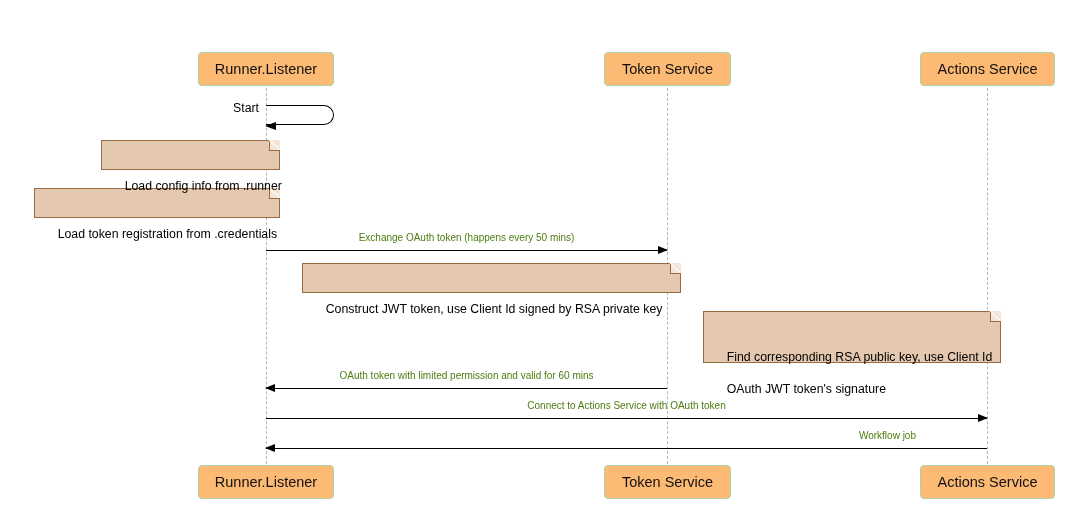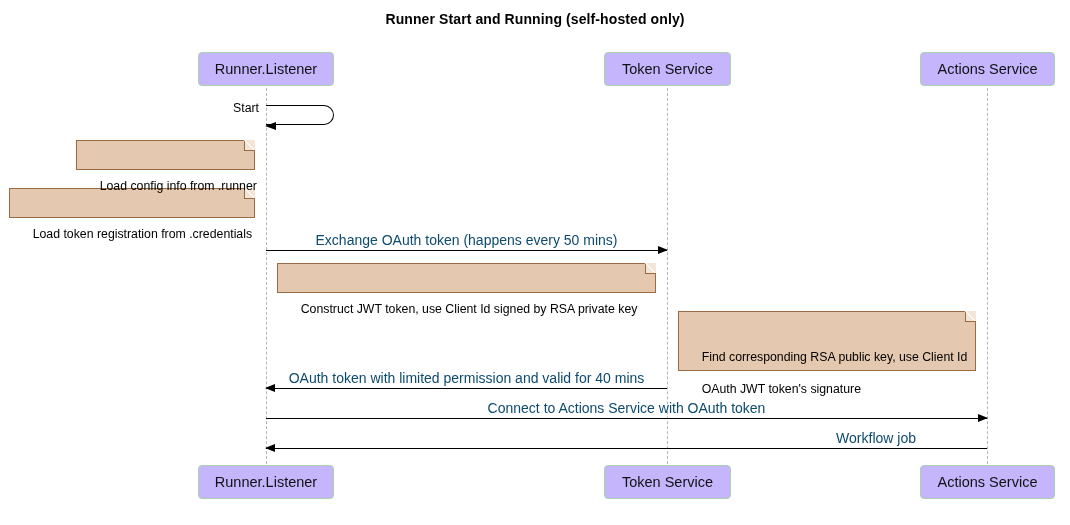--- a/index.html
+++ b/index.html
@@ -34,21 +34,21 @@
     position: absolute;
     width: 0;
     border-left: 1px dashed #b6b6b6;
     top: 88px;
     height: 376px;
   }
   
   .participant {
     position: absolute;
     height: 34px;
-    background: #c4b5fd;
+    background: #fdba74;
     border: 1px solid #aad3ab;
     border-radius: 4px;
     display: flex;
     align-items: center;
     justify-content: center;
     font-size: 14.5px;
     color: #111111;
     box-sizing: border-box;
     white-space: nowrap;
   }
@@ -56,20 +56,21 @@
   .note {
     position: absolute;
     background: #e4c8af;
     border: 1px solid #9a6b43;
     box-sizing: border-box;
     font-size: 12.3px;
     color: #000000;
     padding: 5px 8px 5px 9px;
     line-height: 16px;
     white-space: pre;
+    margin-left: 25px;
   }
   .note .fold {
     position: absolute;
     right: -1px;
     top: -1px;
     width: 11px;
     height: 11px;
     background: #f3e6d8;
     border-left: 1px solid #9a6b43;
     border-bottom: 1px solid #9a6b43;
@@ -107,22 +108,22 @@
   }
   .msg.left .head {
     left: -1px;
     border-right: 10px solid #000000;
   }
   .msg .label {
     position: absolute;
     left: 0; right: 0;
     top: -18px;
     text-align: center;
-    font-size: 14px;
-    color: #0c4a6e;
+    font-size: 10px;
+    color: #4d7c0f;
     white-space: nowrap;
   }
   
   .selfmsg { position: absolute; }
   .selfmsg .loop {
     position: absolute;
     left: 0; top: 0;
     width: 100%; height: 100%;
     border: 1.3px solid #000000;
     border-left: none;
@@ -145,21 +146,20 @@
     margin-right: 7px;
     font-size: 12.3px;
     white-space: nowrap;
   }
 </style>
 </head>
 <body>
 
 <div id="canvas">
 
-  <div class="title">Runner Start and Running (self-hosted only)</div>
 
   <div class="lifeline" style="left:266px;"></div>
   <div class="lifeline" style="left:667px;"></div>
   <div class="lifeline" style="left:987px;"></div>
 
   <div class="participant" style="left:198px; top:52px; width:136px;">
     <span>Runner.Listener</span>
   </div>
   <div class="participant" style="left:604px; top:52px; width:127px;">
     <span>Token Service</span>
@@ -182,36 +182,36 @@
   <div class="note" style="left:9px; top:188px; width:246px; height:30px;">
     <span class="fold"></span>
     <span class="note-text">Load token registration from .credentials</span>
   </div>
 
   <div class="note" style="left:277px; top:263px; width:379px; height:30px;">
     <span class="fold"></span>
     <span class="note-text">Construct JWT token, use Client Id signed by RSA private key</span>
   </div>
 
-  <div class="note" style="left:678px; top:311px; width:298px; height:60px;">
+  <div class="note" style="left:678px; top:311px; width:298px; height:52px;">
     <span class="fold"></span>
     <span class="note-text">Find corresponding RSA public key, use Client Id</span><br>
     <span class="note-text">OAuth JWT token's signature</span>
   </div>
 
   <div class="msg right" style="left:266px; top:250px; width:401px;">
     <div class="line"></div>
     <div class="head"></div>
     <div class="label">Exchange OAuth token (happens every 50 mins)</div>
   </div>
 
   <div class="msg left" style="left:266px; top:388px; width:401px;">
     <div class="line"></div>
     <div class="head"></div>
-    <div class="label">OAuth token with limited permission and valid for 40 mins</div>
+    <div class="label">OAuth token with limited permission and valid for 60 mins</div>
   </div>
 
   <div class="msg right" style="left:266px; top:418px; width:721px;">
     <div class="line"></div>
     <div class="head"></div>
     <div class="label">Connect to Actions Service with OAuth token</div>
   </div>
 
   <div class="msg left" style="left:266px; top:448px; width:721px;">
     <div class="line"></div>

